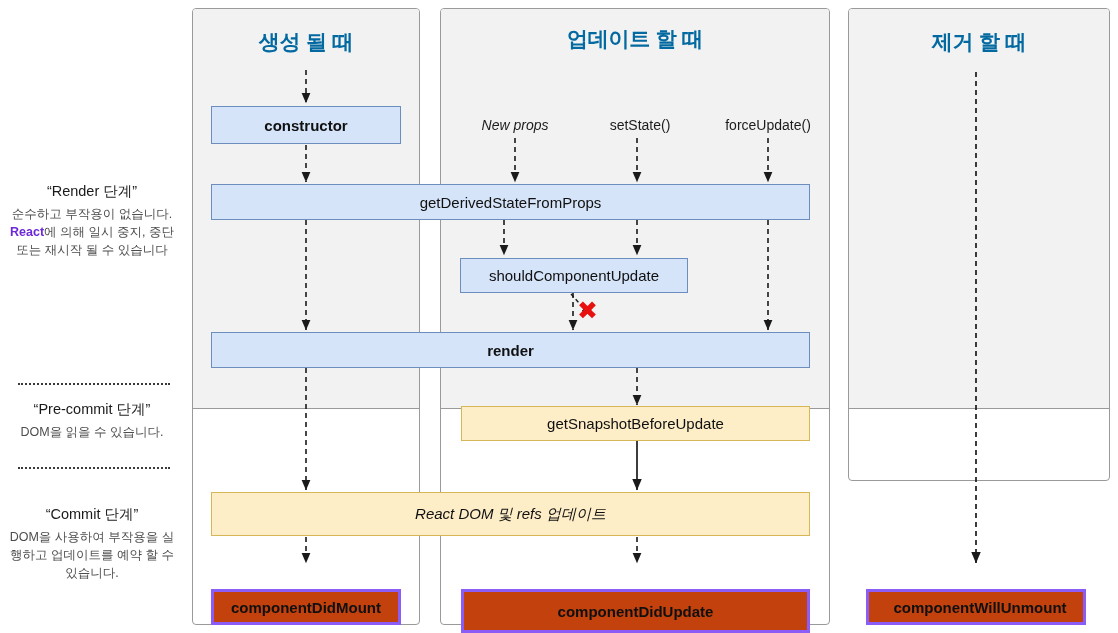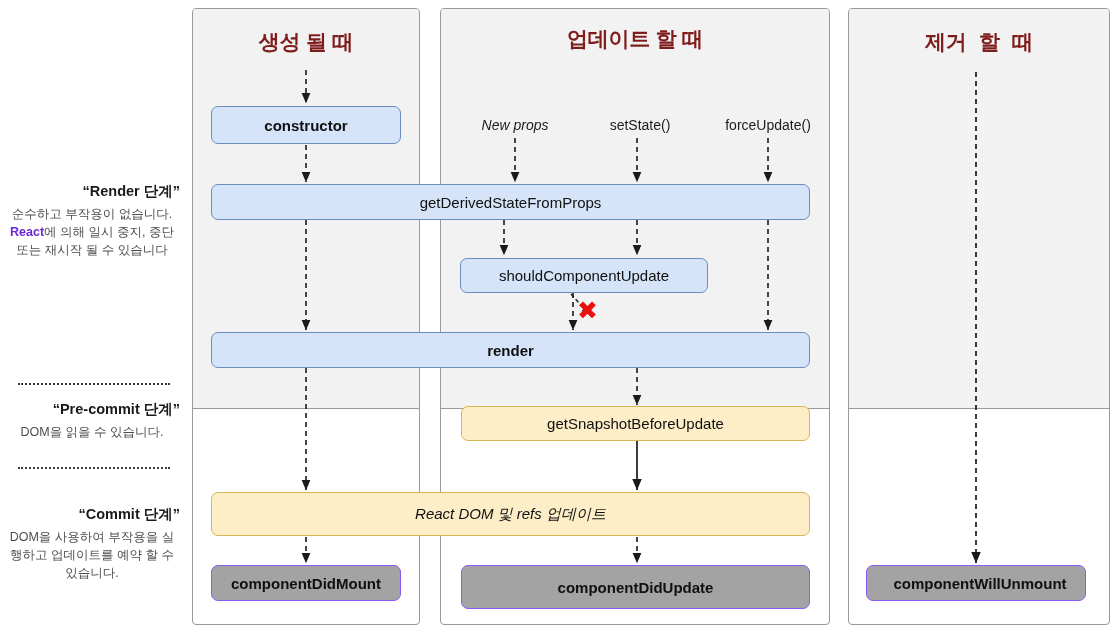--- a/index.html
+++ b/index.html
@@ -18,25 +18,24 @@
 
   
   .legend-block {
     position: absolute;
     text-align: center;
     width: 176px;
     left: 4px;
   }
   .legend-title {
     font-size: 14.5px;
-    font-weight: bold;
+    font-weight: normal;
     color: #1a1a1a;
     line-height: 1.35;
     margin-bottom: 3px;
-    text-align: right;
   }
   .legend-desc {
     font-size: 12.5px;
     color: #4d4d4d;
     line-height: 1.45;
   }
   .legend-desc b { font-weight: bold; color: #6d28d9; }
   .dotted-sep {
     position: absolute;
     left: 18px;
@@ -63,40 +62,40 @@
     border-bottom: 1px solid #9a9a9a;
     box-sizing: border-box;
   }
   .col-title {
     position: absolute;
     left: 0;
     right: 0;
     text-align: center;
     font-size: 21px;
     font-weight: bold;
-    color: #7f1d1d;
+    color: #0369a1;
     letter-spacing: -0.2px;
   }
 
   
   .node {
     position: absolute;
     box-sizing: border-box;
-    border-radius: 7px;
+    border-radius: 0;
     display: flex;
     align-items: center;
     justify-content: center;
     font-size: 15px;
     color: #101010;
     text-align: center;
     white-space: nowrap;
   }
   .node.blue   { background: #d5e4f9; border: 1px solid #6c8ebf; }
   .node.yellow { background: #fdeec8; border: 1px solid #d6b656; }
-  .node.green  { background: #a3a3a3; border: 1px solid #8b5cf6; }
+  .node.green  { background: #c2410c; border: 3px solid #8b5cf6; margin-top: 24px; }
   .node.bold   { font-weight: bold; }
   .node.italic { font-style: italic; }
 
   
   .trigger-label {
     position: absolute;
     font-size: 14px;
     color: #1c1c1c;
     text-align: left;
     white-space: nowrap;
@@ -150,21 +149,21 @@
   <div class="column" style="left:192px; top:8px; width:228px; height:617px;">
     <div class="col-grayband" style="height:400px;"></div>
     <div class="col-title" style="top:19px;">생성 될 때</div>
   </div>
 
   <div class="column" style="left:440px; top:8px; width:390px; height:617px;">
     <div class="col-grayband" style="height:400px;"></div>
     <div class="col-title" style="top:16px;">업데이트 할 때</div>
   </div>
 
-  <div class="column" style="left:848px; top:8px; width:262px; height:617px;font-family:Liberation Mono, monospace;">
+  <div class="column" style="left:848px; top:8px; width:262px; height:473px;">
     <div class="col-grayband" style="height:400px;"></div>
     <div class="col-title" style="top:19px;">제거 할 때</div>
   </div>
 
   <svg id="wires">
     <defs>
       <marker id="arrow" markerWidth="9" markerHeight="9" refX="6.4" refY="3.1" orient="auto" markerUnits="strokeWidth">
         <path d="M0,0.3 L6.6,3.1 L0,5.9 z" fill="#1a1a1a"></path>
       </marker>
       <marker id="arrow-sm" markerWidth="9" markerHeight="9" refX="6.2" refY="3" orient="auto" markerUnits="strokeWidth">
@@ -203,21 +202,21 @@
   </svg>
 
   <div class="trigger-label italic" style="left:515px; top:117px;">New props</div>
   <div class="trigger-label" style="left:640px; top:117px;">setState()</div>
   <div class="trigger-label" style="left:768px; top:117px;">forceUpdate()</div>
 
   <div class="node blue bold" style="left:211px; top:106px; width:190px; height:38px;">constructor</div>
 
   <div class="node blue" style="left:211px; top:184px; width:599px; height:36px;">getDerivedStateFromProps</div>
 
-  <div class="node blue" style="left:460px; top:258px; width:248px; height:35px;">shouldComponentUpdate</div>
+  <div class="node blue" style="left:460px; top:258px; width:228px; height:35px;">shouldComponentUpdate</div>
 
   <div class="node yellow" style="left:461px; top:406px; width:349px; height:35px;">getSnapshotBeforeUpdate</div>
 
   <div class="node blue bold" style="left:211px; top:332px; width:599px; height:36px;">render</div>
 
   <div class="node yellow italic" style="left:211px; top:492px; width:599px; height:44px;">React DOM 및 refs 업데이트</div>
 
   <div class="node green bold" style="left:211px; top:565px; width:190px; height:36px;">componentDidMount</div>
 
   <div class="node green bold" style="left:461px; top:565px; width:349px; height:44px;">componentDidUpdate</div>

